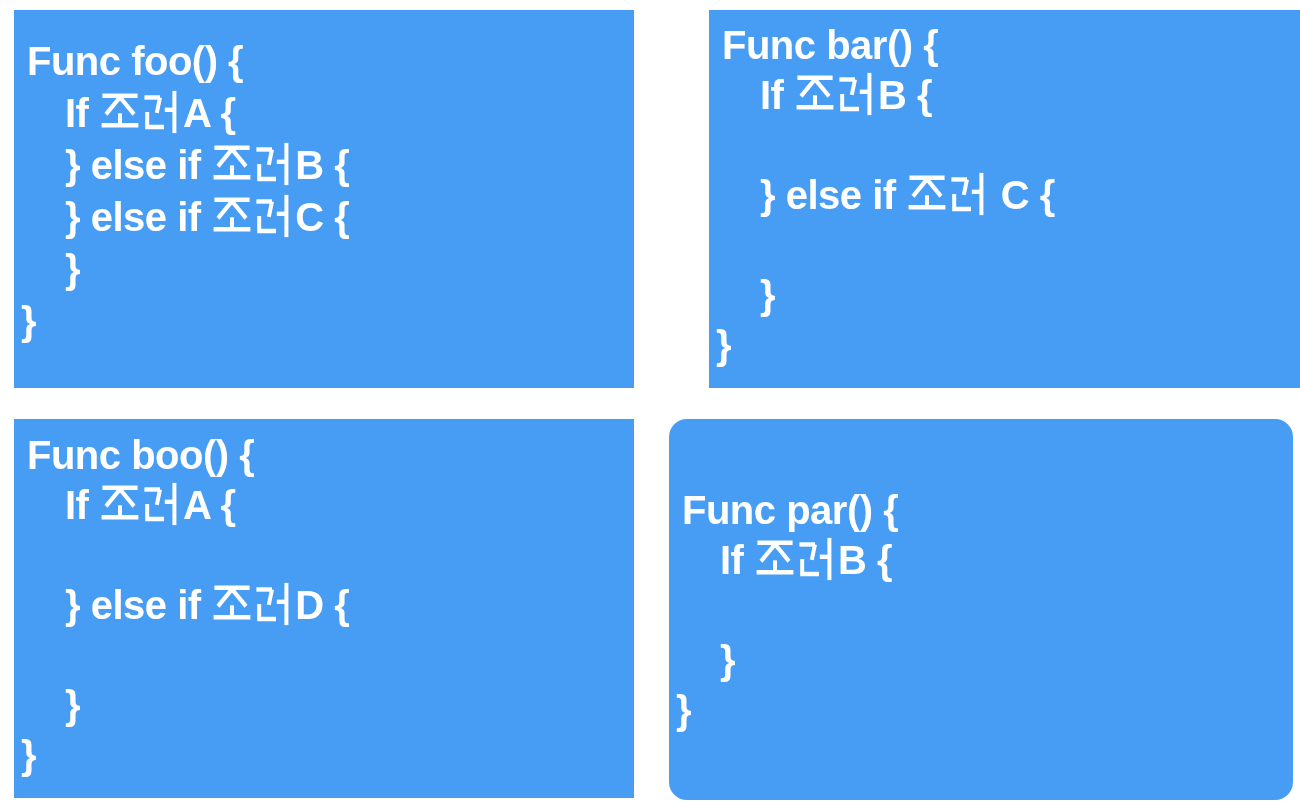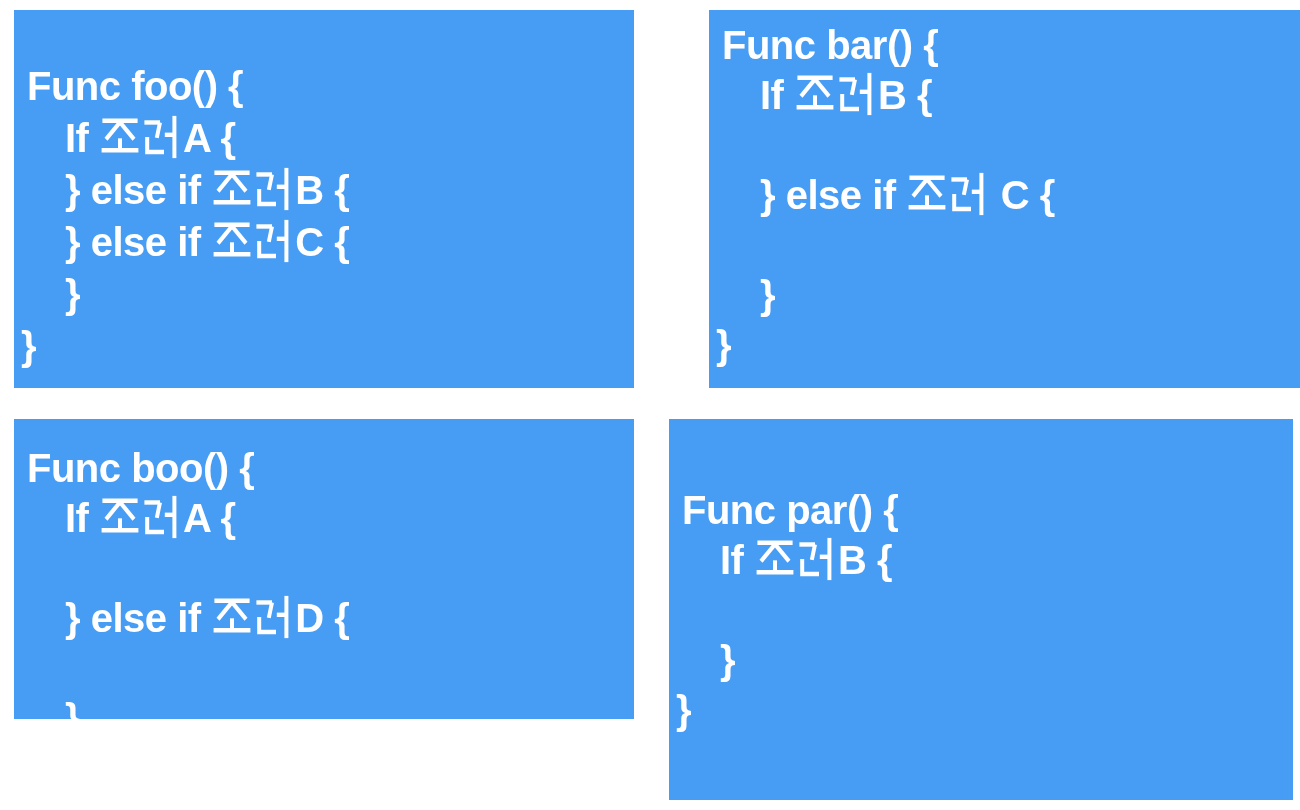--- a/index.html
+++ b/index.html
@@ -14,24 +14,24 @@
     background: #ffffff;
     overflow: hidden;
     font-family: "Liberation Sans", sans-serif;
   }
   .card {
     position: absolute;
     background: #479CF4;
     box-sizing: border-box;
     overflow: hidden;
   }
-  #card-foo { left: 14px;  top: 10px;  width: 620px; height: 378px; padding-top: 50px; --lh: 52px; }
+  #card-foo { left: 14px;  top: 10px;  width: 620px; height: 378px; padding-top: 25px; --lh: 52px; }
   #card-bar { left: 669px; top: 10px;  width: 624px; height: 378px; padding-top: 10px; margin-left: 40px; --lh: 50px; }
-  #card-boo { left: 14px;  top: 419px; width: 620px; height: 300px; padding-top: 24px; --lh: 50px; }
-  #card-par { left: 669px; top: 419px; width: 624px; height: 381px; padding-top: 66px; --lh: 50px; }
+  #card-boo { left: 14px;  top: 419px; width: 620px; height: 379px; padding-top: 11px; --lh: 50px; }
+  #card-par { left: 669px; top: 419px; width: 624px; height: 381px; padding-top: 66px; border-radius: 18px; --lh: 50px; }
   .code-line {
     height: var(--lh);
     line-height: var(--lh);
     font-size: 40px;
     font-weight: bold;
     color: #ffffff;
     white-space: pre;
     letter-spacing: -0.5px;
   }
   .ind-title { padding-left: 13px; }

